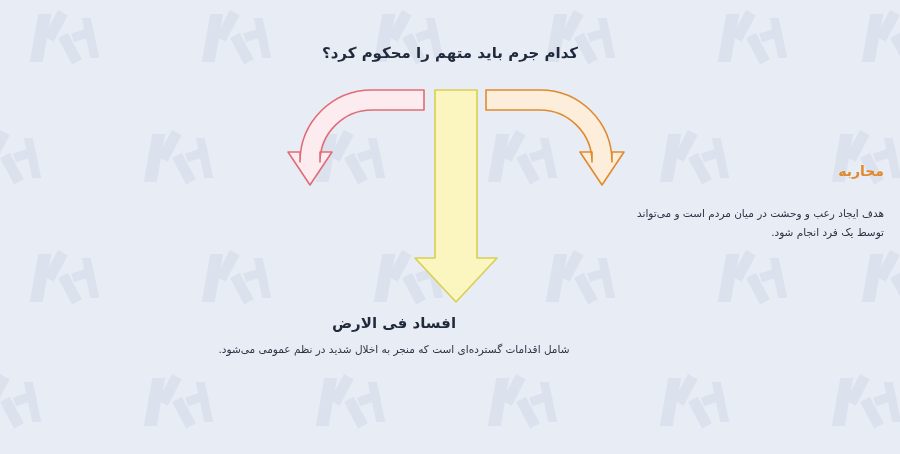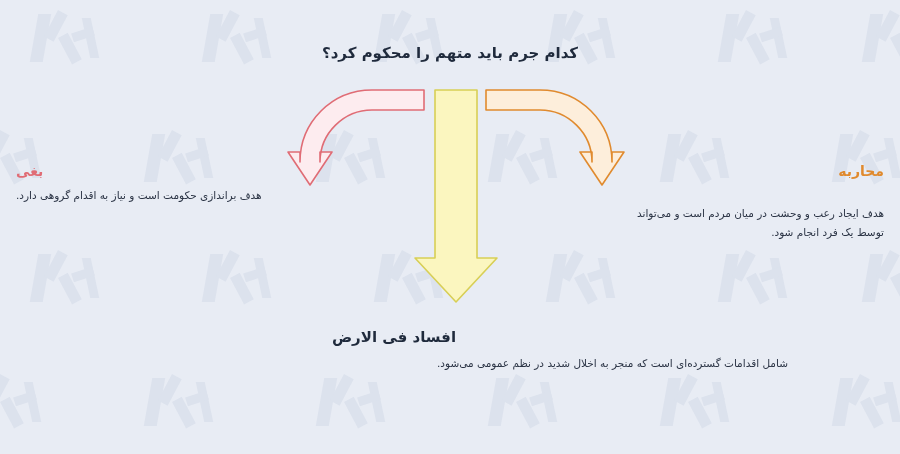--- a/index.html
+++ b/index.html
@@ -102,26 +102,26 @@
     top: 162px;
     width: 272px;
     text-align: right;
   }
   #label-moharebe .head { color: #e08a2e; text-align: right; }
   #label-moharebe .desc { text-align: right; margin-top: 24px; }
 
   
   #label-efsad {
     left: 0;
-    top: 328px;
+    top: 314px;
     width: 788px;
     text-align: center;
   }
   #label-efsad .head { color: #1f2a3c; font-size: 15px; }
-  #label-efsad .desc { color: #2b3445; text-align: right; }
+  #label-efsad .desc { color: #2b3445; }
 </style>
 </head>
 <body>
 
 <div id="stage">
 
   <div class="wm-layer">
     <div class="wm" style="left:28px;  top:8px;">
         <i class="bar b1"></i>
         <i class="bar b2"></i>
@@ -322,24 +322,20 @@
     <path d="M 435 90
              L 477 90
              L 477 258
              L 497 258
              L 456 302
              L 415 258
              L 435 258
              Z" fill="#fbf6bf" stroke="#d8cf55" stroke-width="1.6" stroke-linejoin="round"></path>
   </svg>
 
-  <div class="node-label" id="label-baghi">
-    <div class="head">بغی</div>
-    <div class="desc">هدف براندازی حکومت است و نیاز به اقدام گروهی دارد.</div>
-  </div>
 
   <div class="node-label" id="label-moharebe">
     <div class="head">محاربه</div>
     <div class="desc">هدف ایجاد رعب و وحشت در میان مردم است و می‌تواند توسط یک فرد انجام شود.</div>
   </div>
 
   <div class="node-label" id="label-efsad">
     <div class="head">افساد فی الارض</div>
     <div class="desc">شامل اقدامات گسترده‌ای است که منجر به اخلال شدید در نظم عمومی می‌شود.</div>
   </div>

